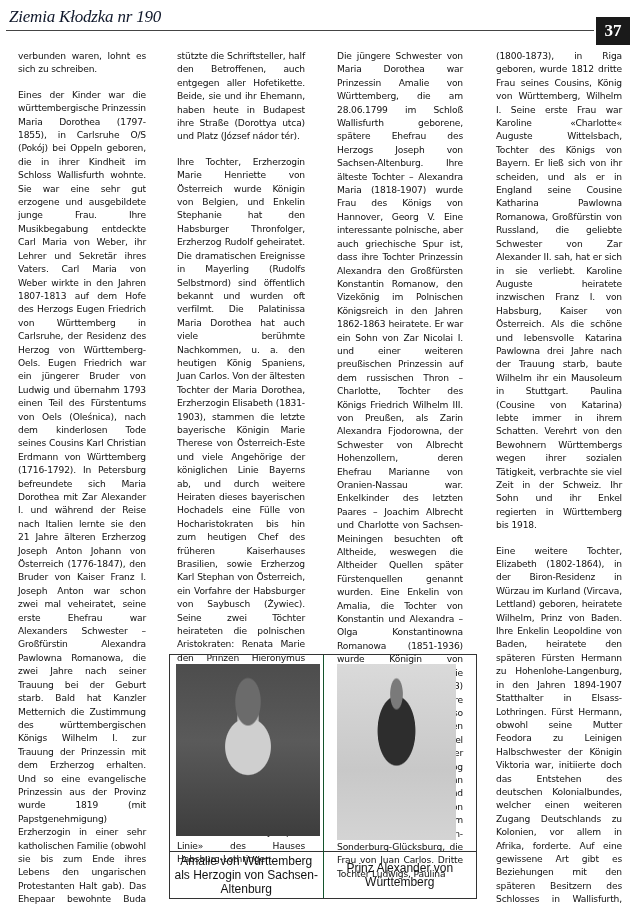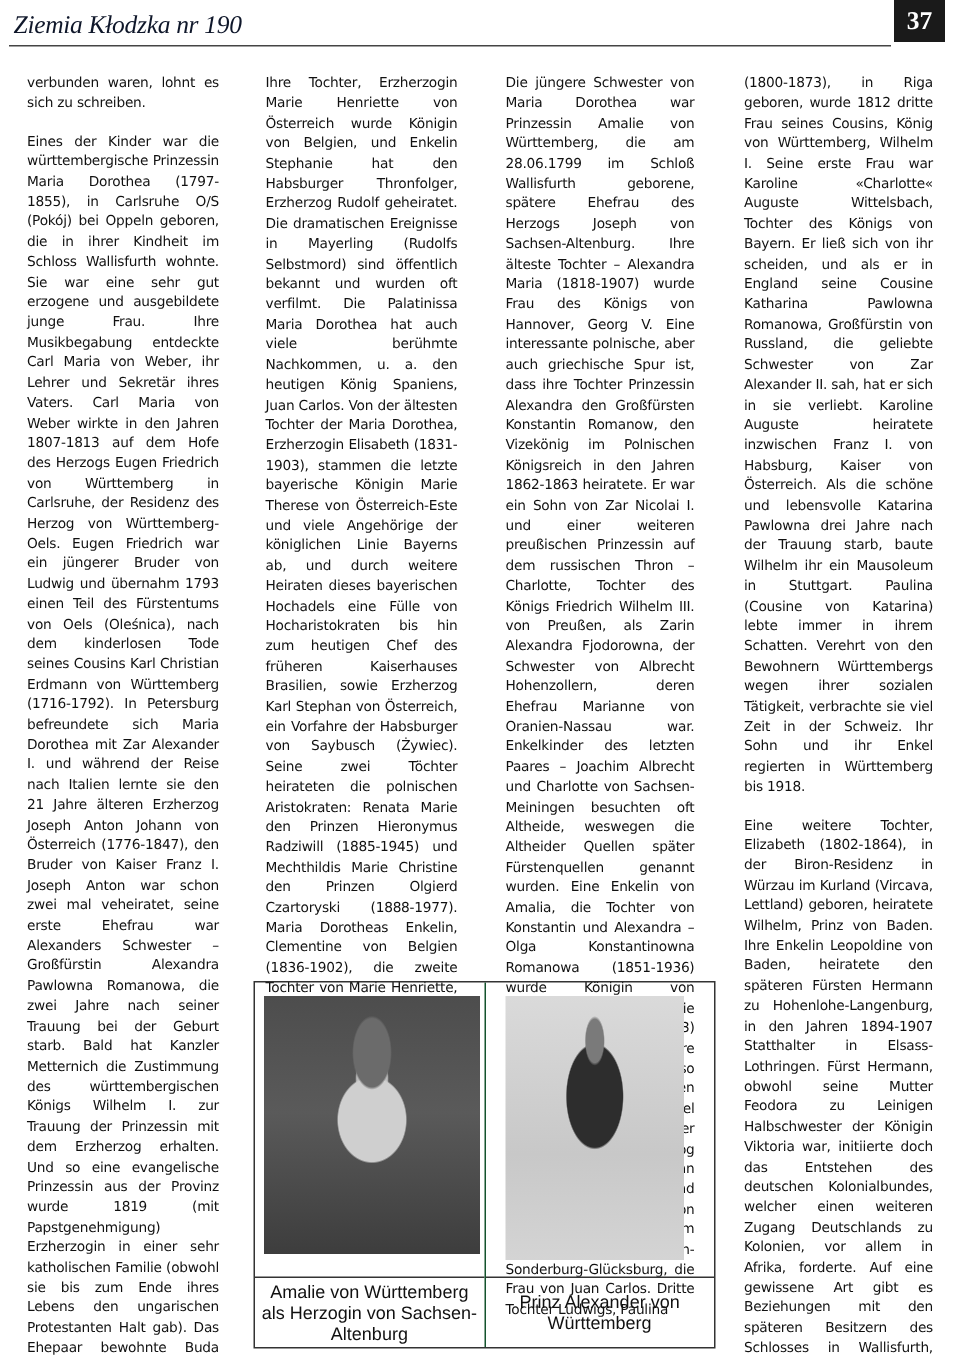--- a/index.html
+++ b/index.html
@@ -13,21 +13,21 @@
   .header-title {
     position: absolute; left: 3px; top: 7px;
     font-family: "Liberation Serif", serif; font-style: italic;
     font-size: 17px; color: #0f172a; letter-spacing: -0.2px;
   }
   .header-rule {
     position: absolute; left: 0; top: 30px; width: 588px; height: 1px;
     background: #444;
   }
   .page-num {
-    position: absolute; right: 4px; top: 0; width: 34px; height: 28px;
+    position: absolute; right: 4px; top: 17px; width: 34px; height: 28px;
     background: #1a1a1a; color: #fff;
     font-family: "Liberation Serif", serif; font-weight: bold;
     font-size: 17px; text-align: center; line-height: 28px;
   }
   .col {
     position: absolute; top: 38px; width: 152px;
     font-size: 9.15px; line-height: 13.4px; text-align: justify;
     letter-spacing: -0.15px;
   }
   .col p { margin: 12px; }
@@ -71,20 +71,21 @@
   <div class="header-rule"></div>
   <div class="page-num">37</div>
 </div>
 
 <div class="col" id="col1">
   <p>verbunden waren, lohnt es sich zu schreiben.</p>
   <p>Eines der Kinder war die württembergische Prinzessin Maria Dorothea (1797-1855), in Carlsruhe O/S (Pokój) bei Oppeln geboren, die in ihrer Kindheit im Schloss Wallisfurth wohnte. Sie war eine sehr gut erzogene und ausgebildete junge Frau. Ihre Musikbegabung entdeckte Carl Maria von Weber, ihr Lehrer und Sekretär ihres Vaters. Carl Maria von Weber wirkte in den Jahren 1807-1813 auf dem Hofe des Herzogs Eugen Friedrich von Württemberg in Carlsruhe, der Residenz des Herzog von Württemberg-Oels. Eugen Friedrich war ein jüngerer Bruder von Ludwig und übernahm 1793 einen Teil des Fürstentums von Oels (Oleśnica), nach dem kinderlosen Tode seines Cousins Karl Christian Erdmann von Württemberg (1716-1792). In Petersburg befreundete sich Maria Dorothea mit Zar Alexander I. und während der Reise nach Italien lernte sie den 21 Jahre älteren Erzherzog Joseph Anton Johann von Österreich (1776-1847), den Bruder von Kaiser Franz I. Joseph Anton war schon zwei mal veheiratet, seine erste Ehefrau war Alexanders Schwester – Großfürstin Alexandra Pawlowna Romanowa, die zwei Jahre nach seiner Trauung bei der Geburt starb. Bald hat Kanzler Metternich die Zustimmung des württembergischen Königs Wilhelm I. zur Trauung der Prinzessin mit dem Erzherzog erhalten. Und so eine evangelische Prinzessin aus der Provinz wurde 1819 (mit Papstgenehmigung) Erzherzogin in einer sehr katholischen Familie (obwohl sie bis zum Ende ihres Lebens den ungarischen Protestanten Halt gab). Das Ehepaar bewohnte Buda (Teil des heutigen Budapest), wo Erzherzog Josef ein Palatinamt ausübte. Maria Dorothea und ihr Ehemann haben sich gut in die Errinerung der Ungarn eingetragen. Die Erzherzogin führte u. a. in Ungarn an ihrem ersten ungarischen Weihnachten 1819 den dort unbekannten Christbaum ein, den sie aus ihrer Kinderzeit in Wallisfurth und Kirchheim kannte. Lange Jahre nannte man dort den Christbaum „Dorotheenbaum”. Maria Dorothea erlernte schnell die ungarische Sprache; sie gründete die ersten Kindergärten im Land, unter-</p>
 </div>
 
 <div class="col" id="col2">
+  <p>stützte die Schriftsteller, half den Betroffenen, auch entgegen aller Hofetikette. Beide, sie und ihr Ehemann, haben heute in Budapest ihre Straße (Dorottya utca) und Platz (József nádor tér).</p>
   <p>Ihre Tochter, Erzherzogin Marie Henriette von Österreich wurde Königin von Belgien, und Enkelin Stephanie hat den Habsburger Thronfolger, Erzherzog Rudolf geheiratet. Die dramatischen Ereignisse in Mayerling (Rudolfs Selbstmord) sind öffentlich bekannt und wurden oft verfilmt. Die Palatinissa Maria Dorothea hat auch viele berühmte Nachkommen, u. a. den heutigen König Spaniens, Juan Carlos. Von der ältesten Tochter der Maria Dorothea, Erzherzogin Elisabeth (1831-1903), stammen die letzte bayerische Königin Marie Therese von Österreich-Este und viele Angehörige der königlichen Linie Bayerns ab, und durch weitere Heiraten dieses bayerischen Hochadels eine Fülle von Hocharistokraten bis hin zum heutigen Chef des früheren Kaiserhauses Brasilien, sowie Erzherzog Karl Stephan von Österreich, ein Vorfahre der Habsburger von Saybusch (Żywiec). Seine zwei Töchter heirateten die polnischen Aristokraten: Renata Marie den Prinzen Hieronymus Radziwill (1885-1945) und Mechthildis Marie Christine den Prinzen Olgierd Czartoryski (1888-1977). Maria Dorotheas Enkelin, Clementine von Belgien (1836-1902), die zweite Tochter von Marie Henriette, ist auch die Ahnfrau aller heutigen Mitglieder des Bonapartestammes. Sohn Joseph begründete die bis heute blühende «Josephs-Linie» des Hauses Habsburg-Lothringen.</p>
 </div>
 
 <div class="col" id="col3">
   <p>Die jüngere Schwester von Maria Dorothea war Prinzessin Amalie von Württemberg, die am 28.06.1799 im Schloß Wallisfurth geborene, spätere Ehefrau des Herzogs Joseph von Sachsen-Altenburg. Ihre älteste Tochter – Alexandra Maria (1818-1907) wurde Frau des Königs von Hannover, Georg V. Eine interessante polnische, aber auch griechische Spur ist, dass ihre Tochter Prinzessin Alexandra den Großfürsten Konstantin Romanow, den Vizekönig im Polnischen Königsreich in den Jahren 1862-1863 heiratete. Er war ein Sohn von Zar Nicolai I. und einer weiteren preußischen Prinzessin auf dem russischen Thron – Charlotte, Tochter des Königs Friedrich Wilhelm III. von Preußen, als Zarin Alexandra Fjodorowna, der Schwester von Albrecht Hohenzollern, deren Ehefrau Marianne von Oranien-Nassau war. Enkelkinder des letzten Paares – Joachim Albrecht und Charlotte von Sachsen-Meiningen besuchten oft Altheide, weswegen die Altheider Quellen später Fürstenquellen genannt wurden. Eine Enkelin von Amalia, die Tochter von Konstantin und Alexandra – Olga Konstantinowna Romanowa (1851-1936) wurde Königin von Griechenland, nachdem sie Georg I. (1845-1913) heiratete. Ihre Nachkommen waren also alle folgenden griechischen Könige, aber auch der Enkel Filip Mountbatten (früher Battenberg), der Herzog von Edinburg und Ehemann der Königin Elisabeth II. und Urenkelin Sophia von Griechenland aus dem Hause Schleswig-Holstein-Sonderburg-Glücksburg, die Frau von Juan Carlos. Dritte Tochter Ludwigs, Paulina</p>
 </div>
 
 <div class="col" id="col4">
   <p>(1800-1873), in Riga geboren, wurde 1812 dritte Frau seines Cousins, König von Württemberg, Wilhelm I. Seine erste Frau war Karoline «Charlotte« Auguste Wittelsbach, Tochter des Königs von Bayern. Er ließ sich von ihr scheiden, und als er in England seine Cousine Katharina Pawlowna Romanowa, Großfürstin von Russland, die geliebte Schwester von Zar Alexander II. sah, hat er sich in sie verliebt. Karoline Auguste heiratete inzwischen Franz I. von Habsburg, Kaiser von Österreich. Als die schöne und lebensvolle Katarina Pawlowna drei Jahre nach der Trauung starb, baute Wilhelm ihr ein Mausoleum in Stuttgart. Paulina (Cousine von Katarina) lebte immer in ihrem Schatten. Verehrt von den Bewohnern Württembergs wegen ihrer sozialen Tätigkeit, verbrachte sie viel Zeit in der Schweiz. Ihr Sohn und ihr Enkel regierten in Württemberg bis 1918.</p>
   <p>Eine weitere Tochter, Elizabeth (1802-1864), in der Biron-Residenz in Würzau im Kurland (Vircava, Lettland) geboren, heiratete Wilhelm, Prinz von Baden. Ihre Enkelin Leopoldine von Baden, heiratete den späteren Fürsten Hermann zu Hohenlohe-Langenburg, in den Jahren 1894-1907 Statthalter in Elsass-Lothringen. Fürst Hermann, obwohl seine Mutter Feodora zu Leinigen Halbschwester der Königin Viktoria war, initiierte doch das Entstehen des deutschen Kolonialbundes, welcher einen weiteren Zugang Deutschlands zu Kolonien, vor allem in Afrika, forderte. Auf eine gewissene Art gibt es Beziehungen mit den späteren Besitzern des Schlosses in Wallisfurth, Falkenhausen und Sternberg. Feodoras Enkelin, Prinzessin Auguste Victoria von Schleswig-Holstein-Sonderburg-Augustenburg (1858–1921), war die letzte Deutsche Kaiserin und Königin von Preußen. Die Schwester von Hermann, Feodora Victoria, war die zweite Frau von Georg II. von Sachsen-Meiningen nach dem Tode der Charlotte von Hohenzollern (Tochter von Albrecht von Hohenzollern und Marianne von Oranien-Nassau, geboren in Kamenz (Kamieniec Ząbkowicki). Die Tochter von Leopoldine, Elise, war Ehefrau des letzten Herrschers im Fürstentum von Reuss, wovon Hermina von Reuss, Frau von Fürst</p>

